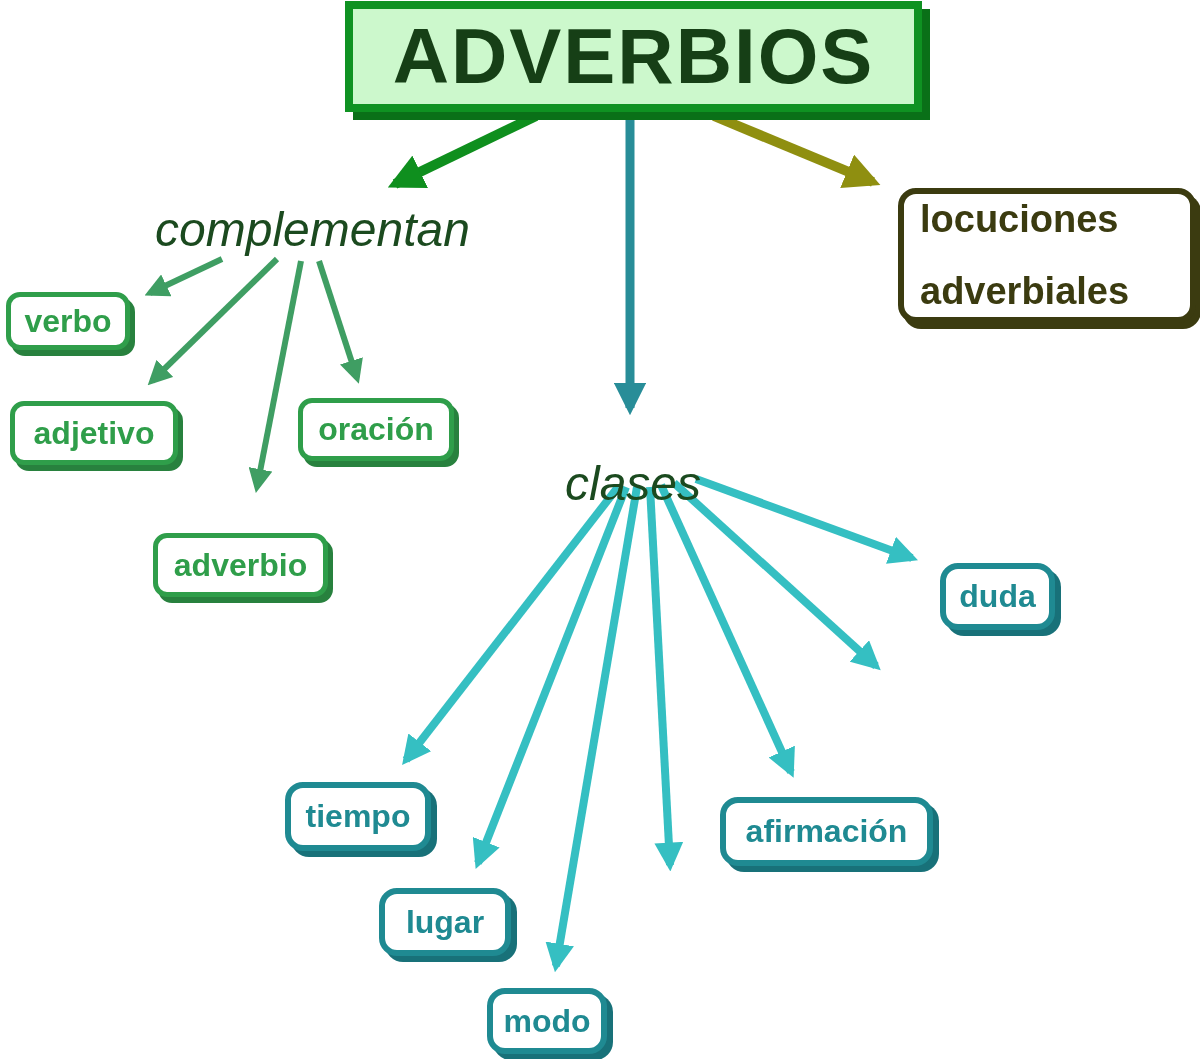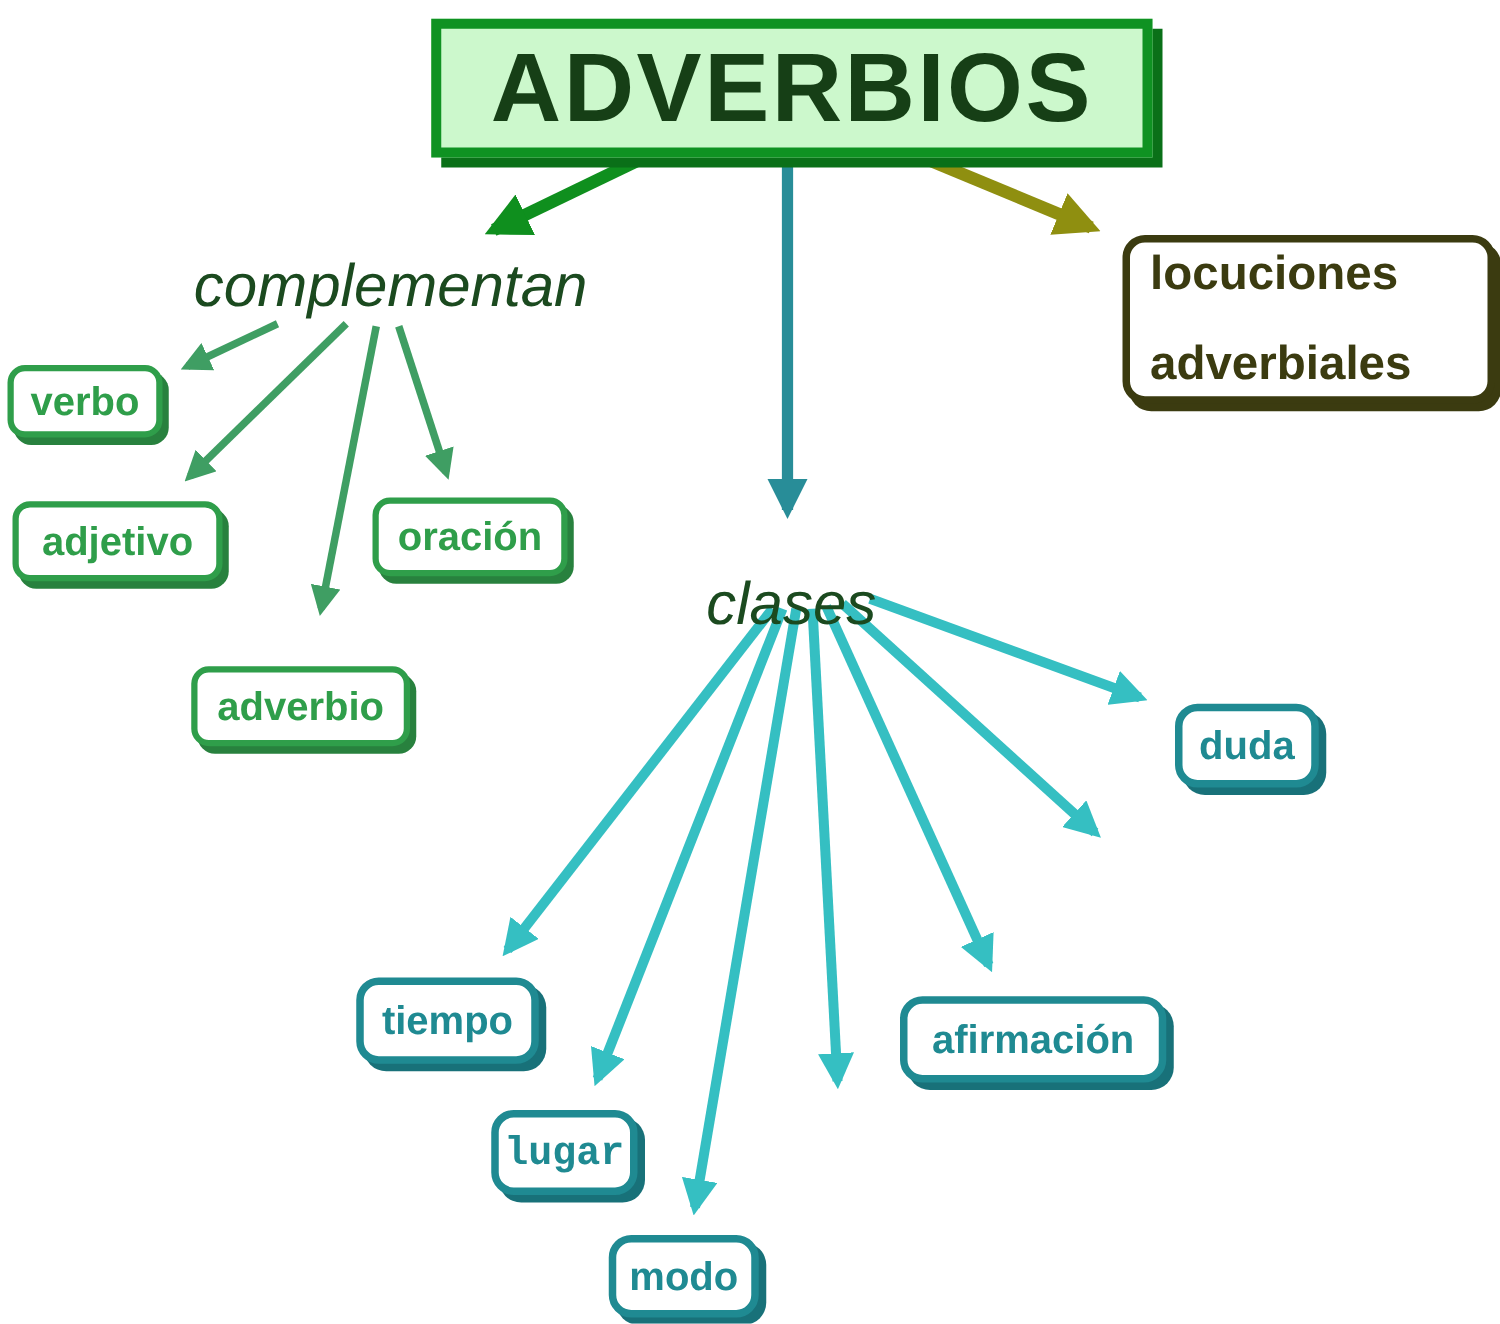--- a/index.html
+++ b/index.html
@@ -14,21 +14,21 @@
   .node{
     position:absolute;z-index:2;
     background:#fff;
     display:flex;align-items:center;justify-content:center;
     box-sizing:border-box;
     font-weight:700;
     white-space:nowrap;
   }
   .title-box{
     position:absolute;z-index:2;
-    left:345px;top:15px;width:577px;height:111px;
+    left:345px;top:1px;width:577px;height:111px;
     background:var(--title_fill);
     border:8px solid var(--title_border);
     box-shadow:8px 8px 0 var(--title_shadow);
     box-sizing:border-box;
     display:flex;align-items:center;justify-content:center;
     color:var(--title_text);
     font-size:78px;font-weight:700;letter-spacing:2px;
   }
   .gbox{
     border:5px solid var(--green_node);
@@ -140,21 +140,21 @@
 
 
   <div class="node tbox" style="left:285px;top:782px;width:146px;height:69px;">
     <span>tiempo</span>
   </div>
 
   <div class="node tbox" style="left:720px;top:797px;width:213px;height:69px;">
     <span>afirmación</span>
   </div>
 
-  <div class="node tbox" style="left:393px;top:888px;width:117px;height:68px;font-family:Liberation Mono, monospace;">
+  <div class="node tbox" style="left:379px;top:888px;width:132px;height:68px;">
     <span>lugar</span>
   </div>
 
 
   <div class="node tbox" style="left:487px;top:988px;width:120px;height:66px;">
     <span>modo</span>
   </div>
 
 </div>
 

